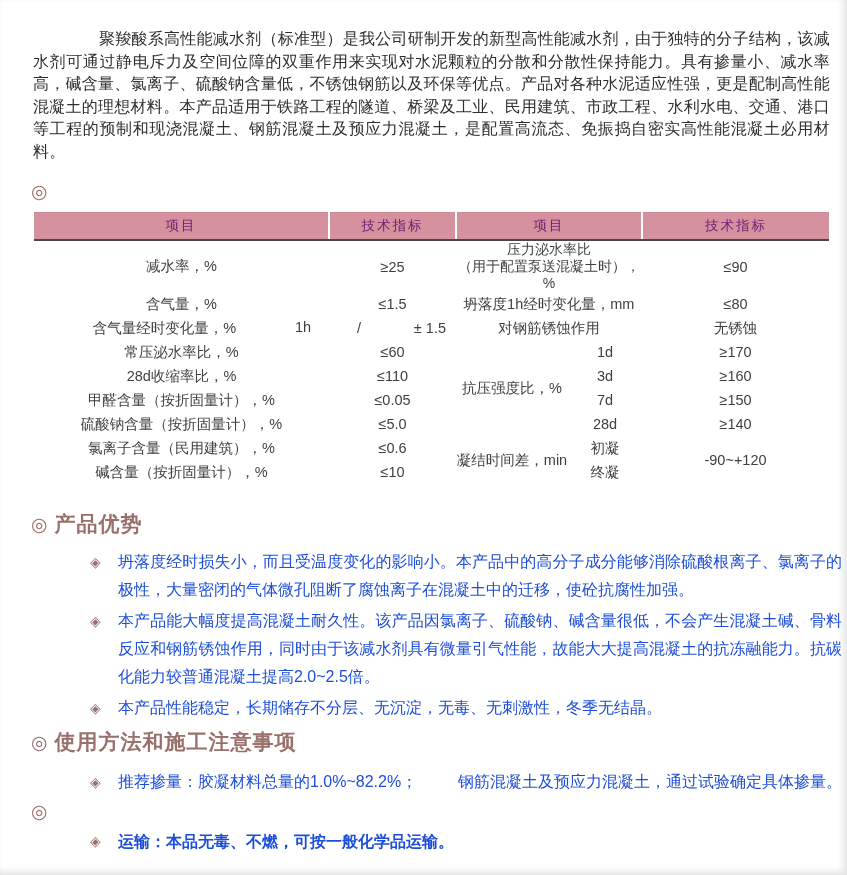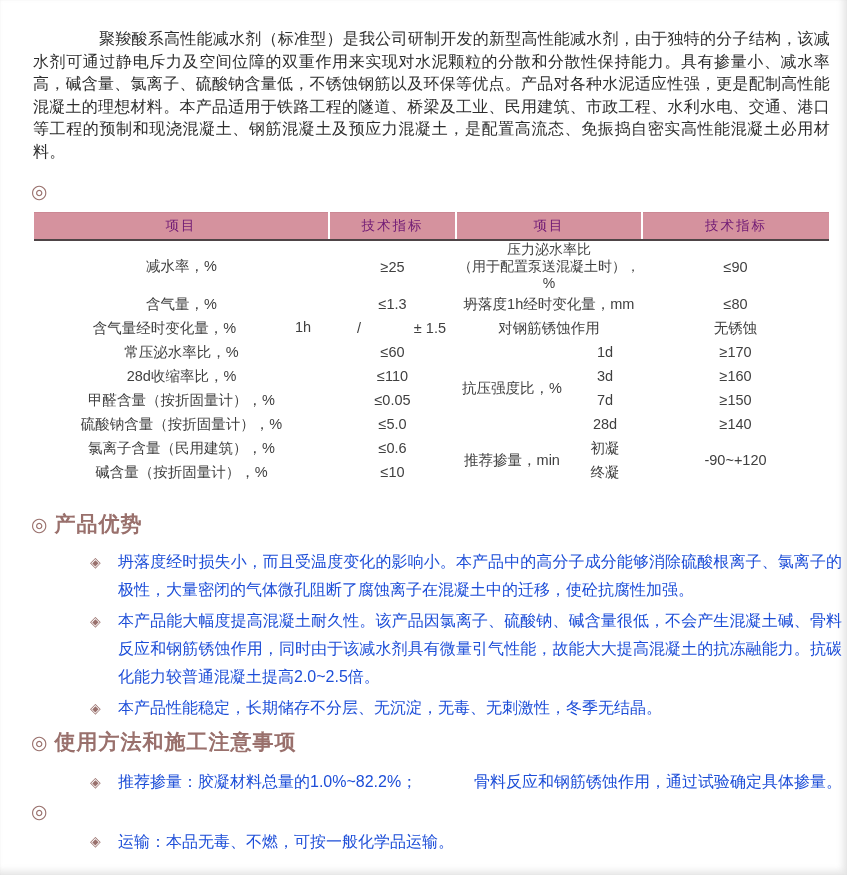--- a/index.html
+++ b/index.html
@@ -55,21 +55,21 @@
     line-height:28px;
   }
   .bullet .btext{
     flex:1;font-size:16px;line-height:28px;text-align:justify;color:#1d4ed8;
   }
   .bullets-advantages{margin-top:10px;}
   .usage-row{margin-top:12px;}
   .usage-row .btext{display:flex;justify-content:space-between;text-align:left;}
   .packaging-list{margin-top:8px;}
   .packaging-list .bullet .dia{line-height:25px;}
-  .packaging-list .bullet .btext{line-height:25px;text-align:left;}
+  .packaging-list .bullet .btext{line-height:25px;text-align:left;font-weight:bold;}
 </style>
 </head>
 <body>
 
 <div class="page">
 
   <p class="intro">聚羧酸系高性能减水剂（标准型）是我公司研制开发的新型高性能减水剂，由于独特的分子结构，该减水剂可通过静电斥力及空间位障的双重作用来实现对水泥颗粒的分散和分散性保持能力。具有掺量小、减水率高，碱含量、氯离子、硫酸钠含量低，不锈蚀钢筋以及环保等优点。产品对各种水泥适应性强，更是配制高性能混凝土的理想材料。本产品适用于铁路工程的隧道、桥梁及工业、民用建筑、市政工程、水利水电、交通、港口等工程的预制和现浇混凝土、钢筋混凝土及预应力混凝土，是配置高流态、免振捣自密实高性能混凝土必用材料。</p>
 
   <div class="section sec-performance">
     <span class="marker">◎</span>
@@ -96,21 +96,21 @@
       <td colspan="2">
         <div class="twoline">
           <div>压力泌水率比</div>
           <div>（用于配置泵送混凝土时），%</div>
         </div>
       </td>
       <td>≤90</td>
     </tr>
     <tr class="rn">
       <td>含气量，%</td>
-      <td>≤1.3</td>
+      <td>≤1.5</td>
       <td colspan="2">坍落度1h经时变化量，mm</td>
       <td>≤80</td>
     </tr>
     <tr class="rn">
       <td>
         <div class="flexcell">
           <span class="fc-label">含气量经时变化量，%</span>
           <span class="fc-sub">1h</span>
         </div>
       </td>
@@ -144,21 +144,21 @@
     </tr>
     <tr class="rn">
       <td>硫酸钠含量（按折固量计），%</td>
       <td>≤5.0</td>
       <td>28d</td>
       <td>≥140</td>
     </tr>
     <tr class="rn">
       <td>氯离子含量（民用建筑），%</td>
       <td>≤0.6</td>
-      <td rowspan="2">推荐掺量，min</td>
+      <td rowspan="2">凝结时间差，min</td>
       <td>初凝</td>
       <td rowspan="2">-90~+120</td>
     </tr>
     <tr class="rn">
       <td>碱含量（按折固量计），%</td>
       <td>≤10</td>
       <td>终凝</td>
     </tr>
   </tbody>
     </table>
@@ -185,21 +185,21 @@
 
   <div class="section sec-usage">
     <span class="marker">◎</span>
     <span class="title">使用方法和施工注意事项</span>
   </div>
 
   <div class="bullet usage-row">
     <span class="dia">◈</span>
     <span class="btext">
       <span>推荐掺量：胶凝材料总量的1.0%~82.2%；</span>
-      <span>骨料反应和钢筋锈蚀作用，通过试验确定具体掺量。</span>
+      <span>钢筋混凝土及预应力混凝土，通过试验确定具体掺量。</span>
     </span>
   </div>
 
   <div class="section sec-packaging">
     <span class="marker">◎</span>
   </div>
 
   <div class="packaging-list">
     <div class="bullet">
       <span class="dia">◈</span>

